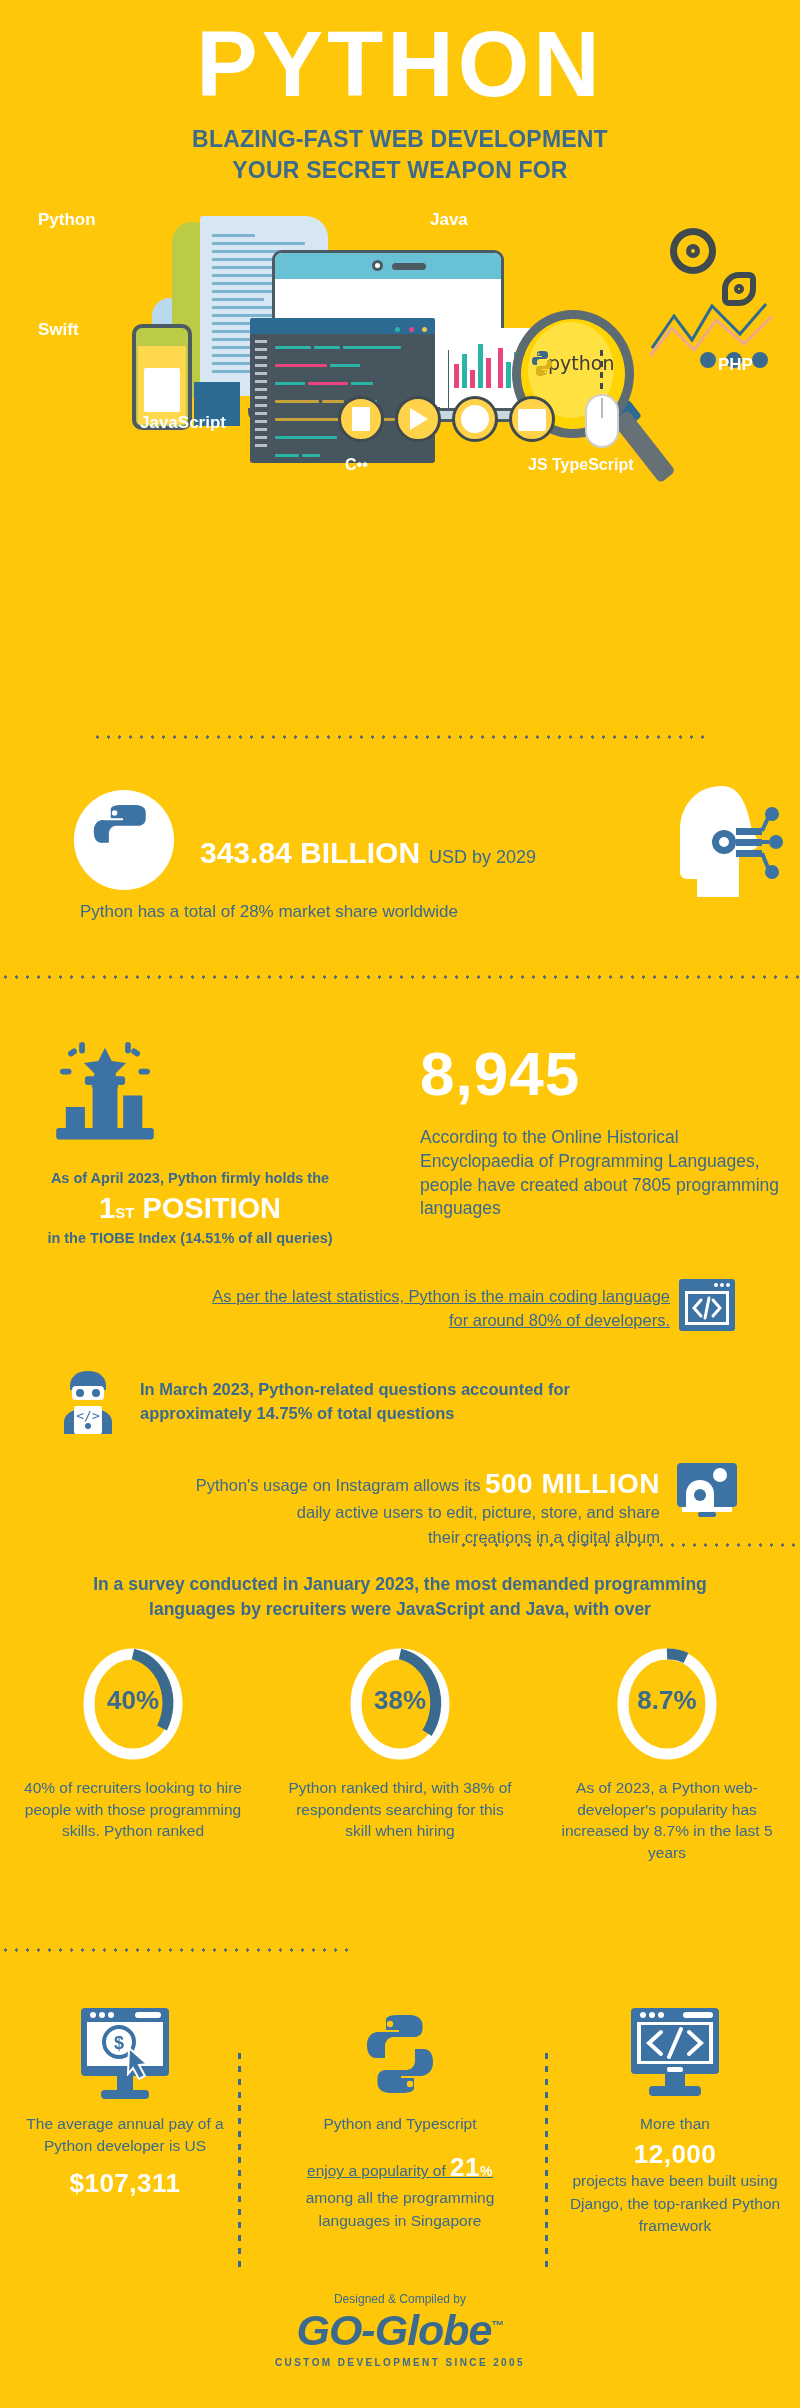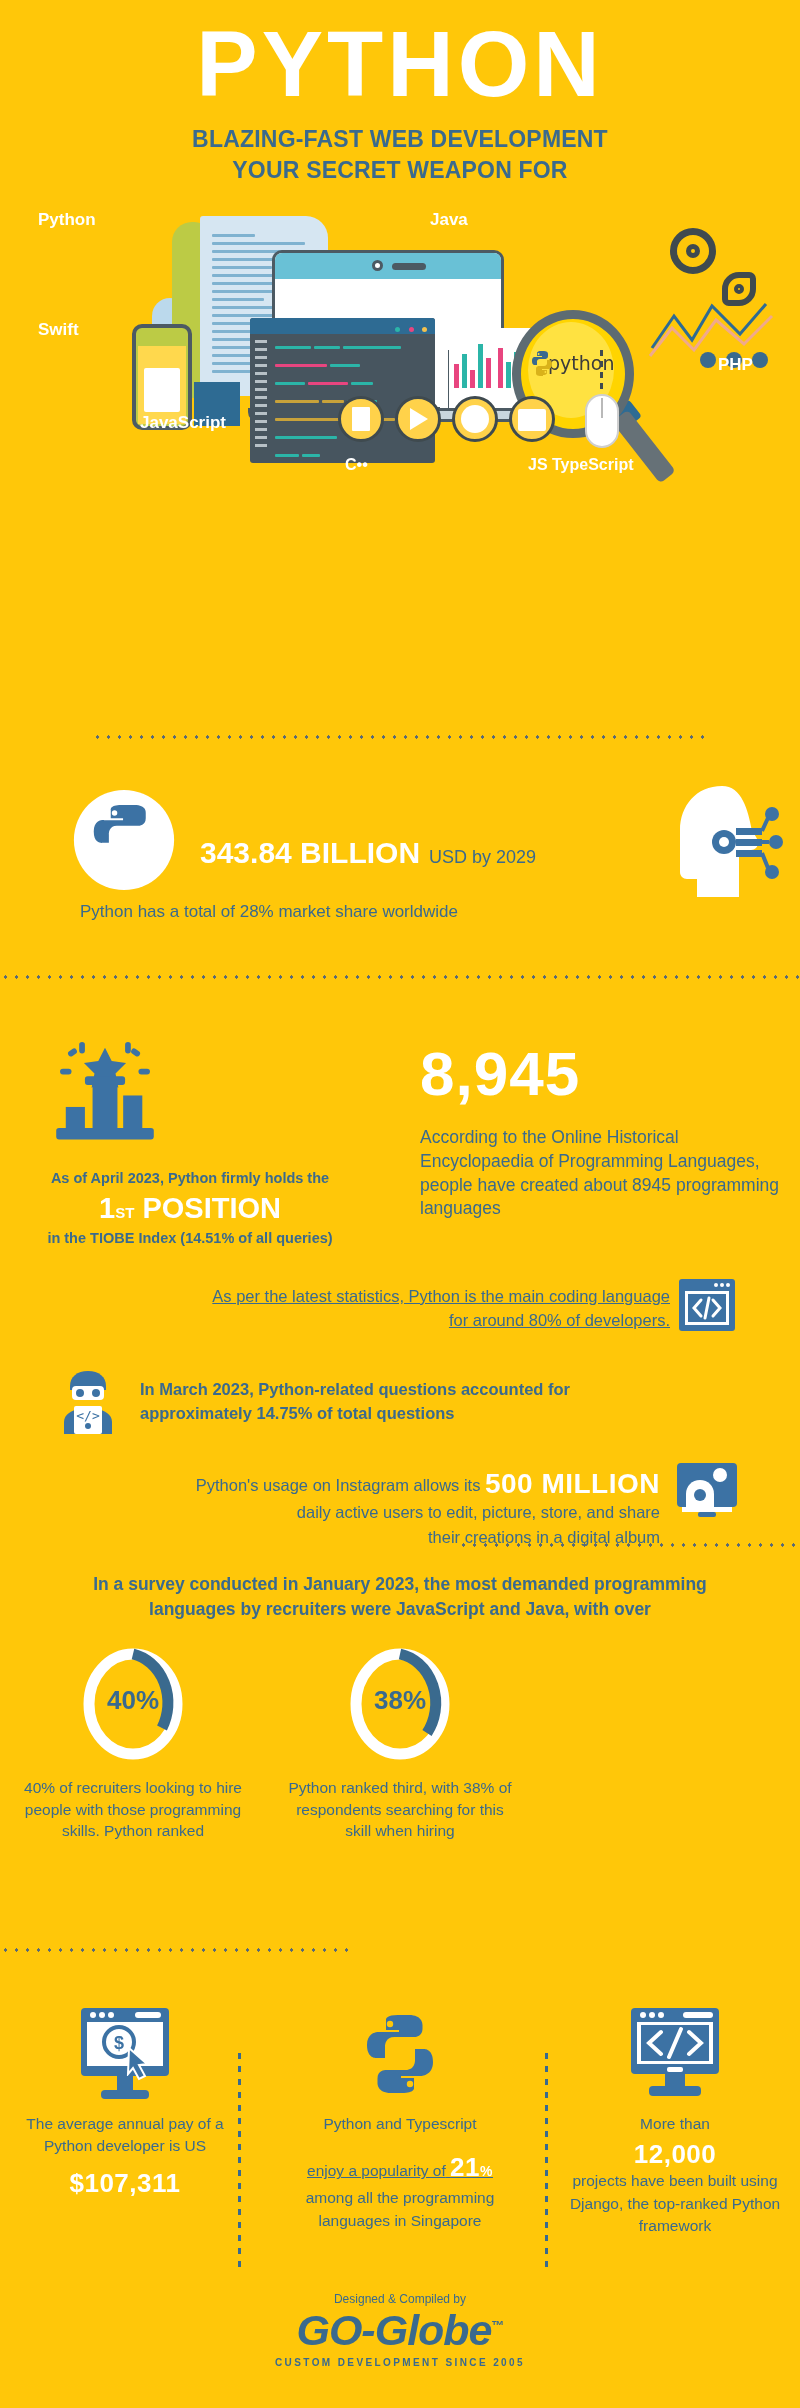--- a/index.html
+++ b/index.html
@@ -360,21 +360,21 @@
     </svg>
 
     <div class="tiobe-l1">As of April 2023, Python firmly holds the</div>
     <div class="tiobe-pos">
       <span>1</span><em>ST</em>
       <span>POSITION</span>
     </div>
     <div class="tiobe-l2">in the TIOBE Index (14.51% of all queries)</div>
 
     <div class="num-8945">8,945</div>
-    <div class="enc-text">According to the Online Historical Encyclopaedia of Programming Languages, people have created about 8945 programming languages</div>
+    <div class="enc-text">According to the Online Historical Encyclopaedia of Programming Languages, people have created about 7805 programming languages</div>
   </div>
 
   <div class="stat80">
     <div>As per the latest statistics, Python is the main coding language</div>
     <div>for around 80% of developers.</div>
   </div>
   <svg class="icon-code-win" viewBox="0 0 58 54">
     <rect x="1" y="1" width="56" height="52" rx="3" fill="#3C72A4"></rect>
     <rect x="7" y="13" width="44" height="34" fill="#ffffff"></rect>
     <rect x="10" y="16" width="38" height="28" fill="#3C72A4"></rect>
@@ -442,20 +442,30 @@
       <div class="donut">
         <svg width="110" height="118" viewBox="0 0 110 118">
           <ellipse cx="55" cy="59" rx="44" ry="50" fill="none" stroke="#ffffff" stroke-width="11"></ellipse>
           <path d="M55 9 A44 50 0 0 1 82 88" fill="none" stroke="#3A6A8E" stroke-width="11"></path>
         </svg>
         <div class="donut-val">38%</div>
       </div>
       <div class="donut-cap">Python ranked third, with 38% of respondents searching for this skill when hiring</div>
     </div>
 
+    <div class="donut-col dc3">
+      <div class="donut">
+        <svg width="110" height="118" viewBox="0 0 110 118">
+          <ellipse cx="55" cy="59" rx="44" ry="50" fill="none" stroke="#ffffff" stroke-width="11"></ellipse>
+          <path d="M55 9 A44 50 0 0 1 74 13" fill="none" stroke="#3A6A8E" stroke-width="11"></path>
+        </svg>
+        <div class="donut-val">8.7%</div>
+      </div>
+      <div class="donut-cap">As of 2023, a Python web-developer's popularity has increased by 8.7% in the last 5 years</div>
+    </div>
   </div>
 
   <div class="divider" style="left:0px; top:1948px; width:352px;"></div>
 
   <div class="bottom">
     <div class="vdash vd1"></div>
     <div class="vdash vd2"></div>
 
     <div class="bcol b1">
       <div class="bicon">

